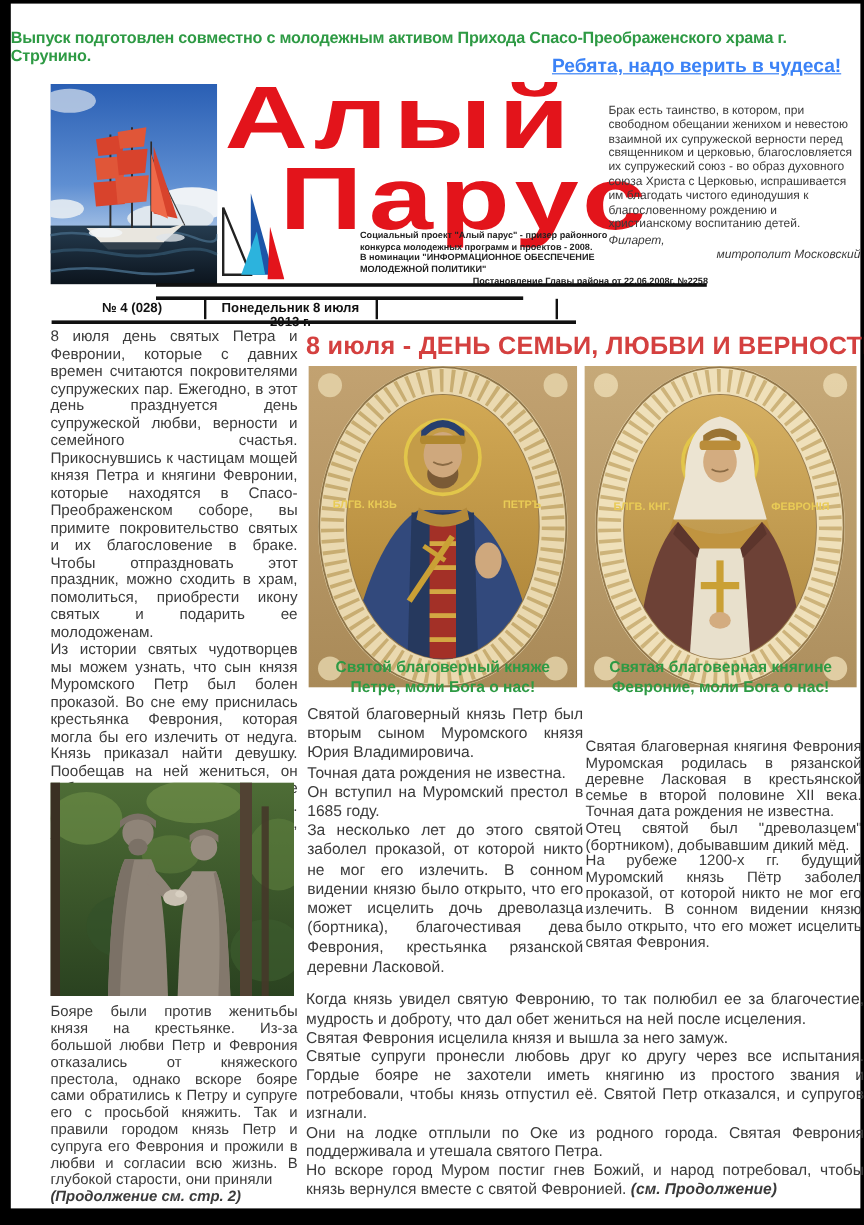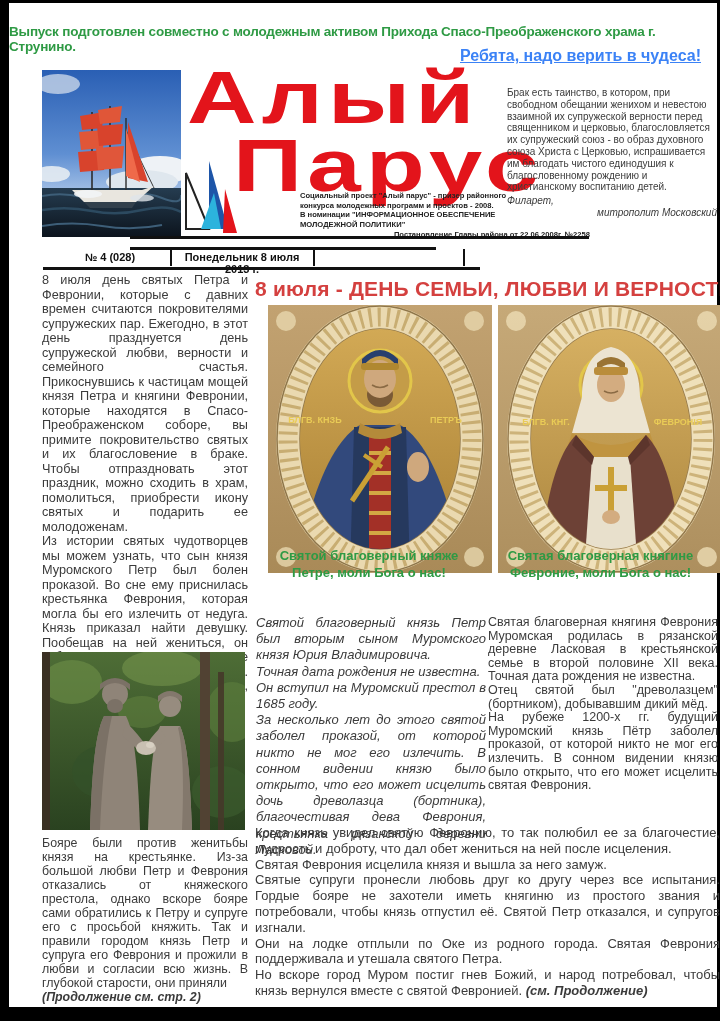--- a/index.html
+++ b/index.html
@@ -59,27 +59,27 @@
   .issue-date{left:165px;width:136px;}
 
   .headline{
     left:246px;top:274px;width:464px;text-align:center;white-space:nowrap;
     font-size:21px;font-weight:bold;color:#d4403f;letter-spacing:0.2px;
   }
 
   .bodycol{color:#3b3b3b;text-align:justify;}
   .bodycol p{margin:0;}
   .left-col{left:33px;top:270px;width:206px;font-size:12.7px;line-height:14.5px;}
-  .mid-col{left:247px;top:612px;width:230px;font-size:13px;line-height:16.2px;font-style:italic;}
+  .mid-col{left:247px;top:584px;width:230px;font-size:13px;line-height:16.2px;}
   .right-col{left:479px;top:613px;width:230px;font-size:12.5px;line-height:13.6px;}
   .left-col3{left:33px;top:833px;width:206px;font-size:12.4px;line-height:14px;}
   .bottom-col{left:246px;top:822px;width:465px;font-size:13px;line-height:15.8px;}
   .cont{font-weight:bold;font-style:italic;}
 
-  .icon-img{top:302px;height:268px;margin-left:11px;}
+  .icon-img{top:302px;height:268px;}
   .icon-peter{left:248px;width:224px;}
   .icon-fevronia{left:478px;width:227px;}
   .icon-caption{
     top:545px;text-align:center;font-size:13px;font-weight:bold;color:#2e9a44;line-height:16.5px;
   }
   .cap-peter{left:248px;width:224px;}
   .cap-fevronia{left:478px;width:227px;}
 
   .statue{left:33px;top:649px;width:203px;height:178px;}
   svg{display:block;}

